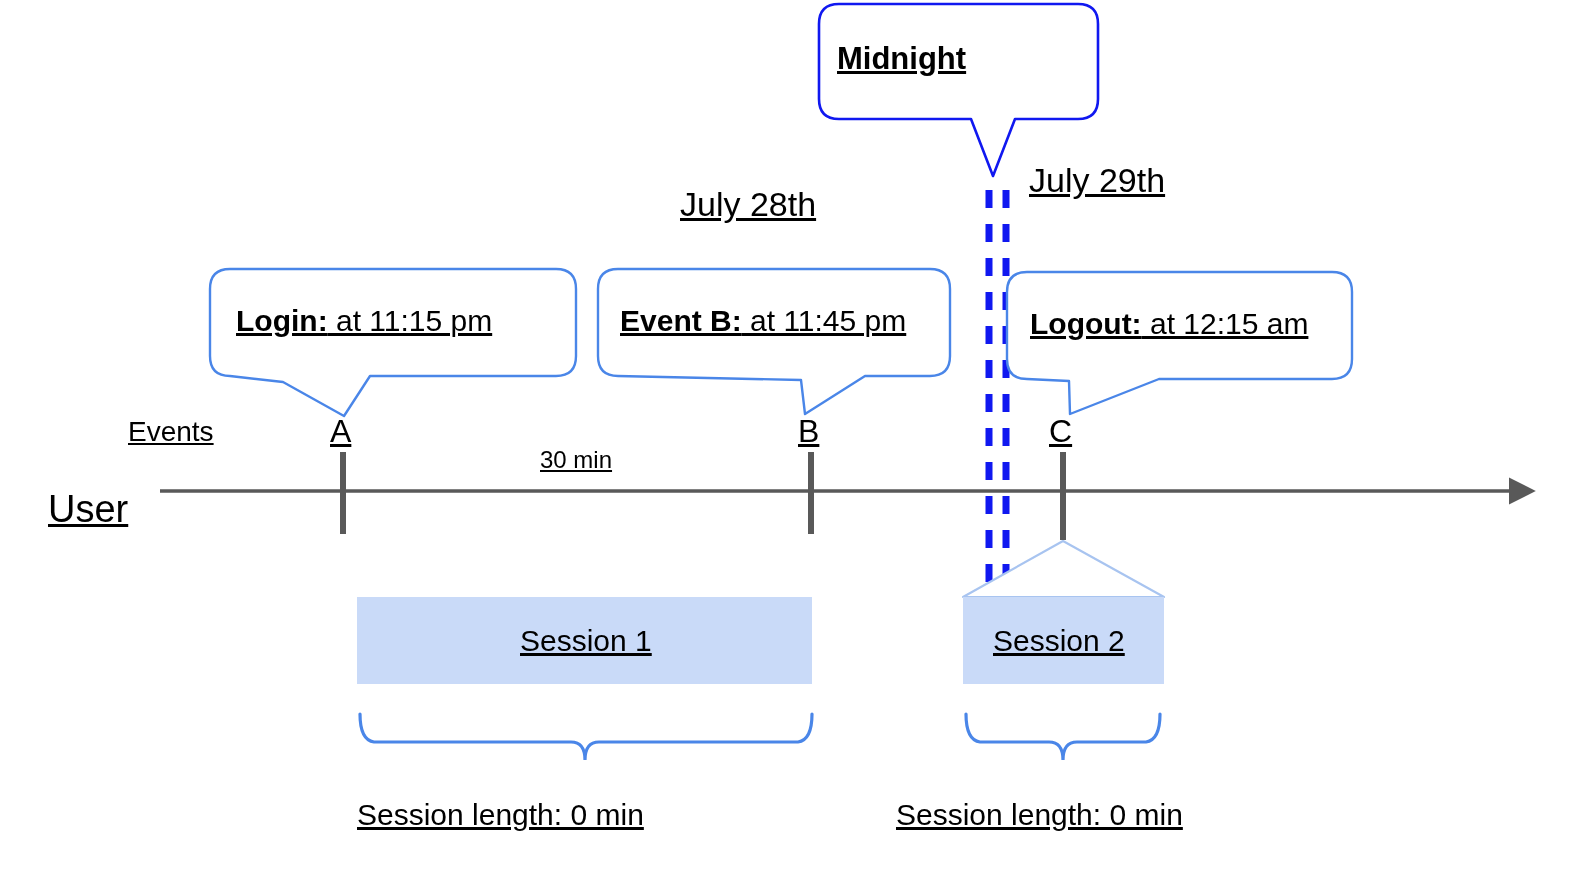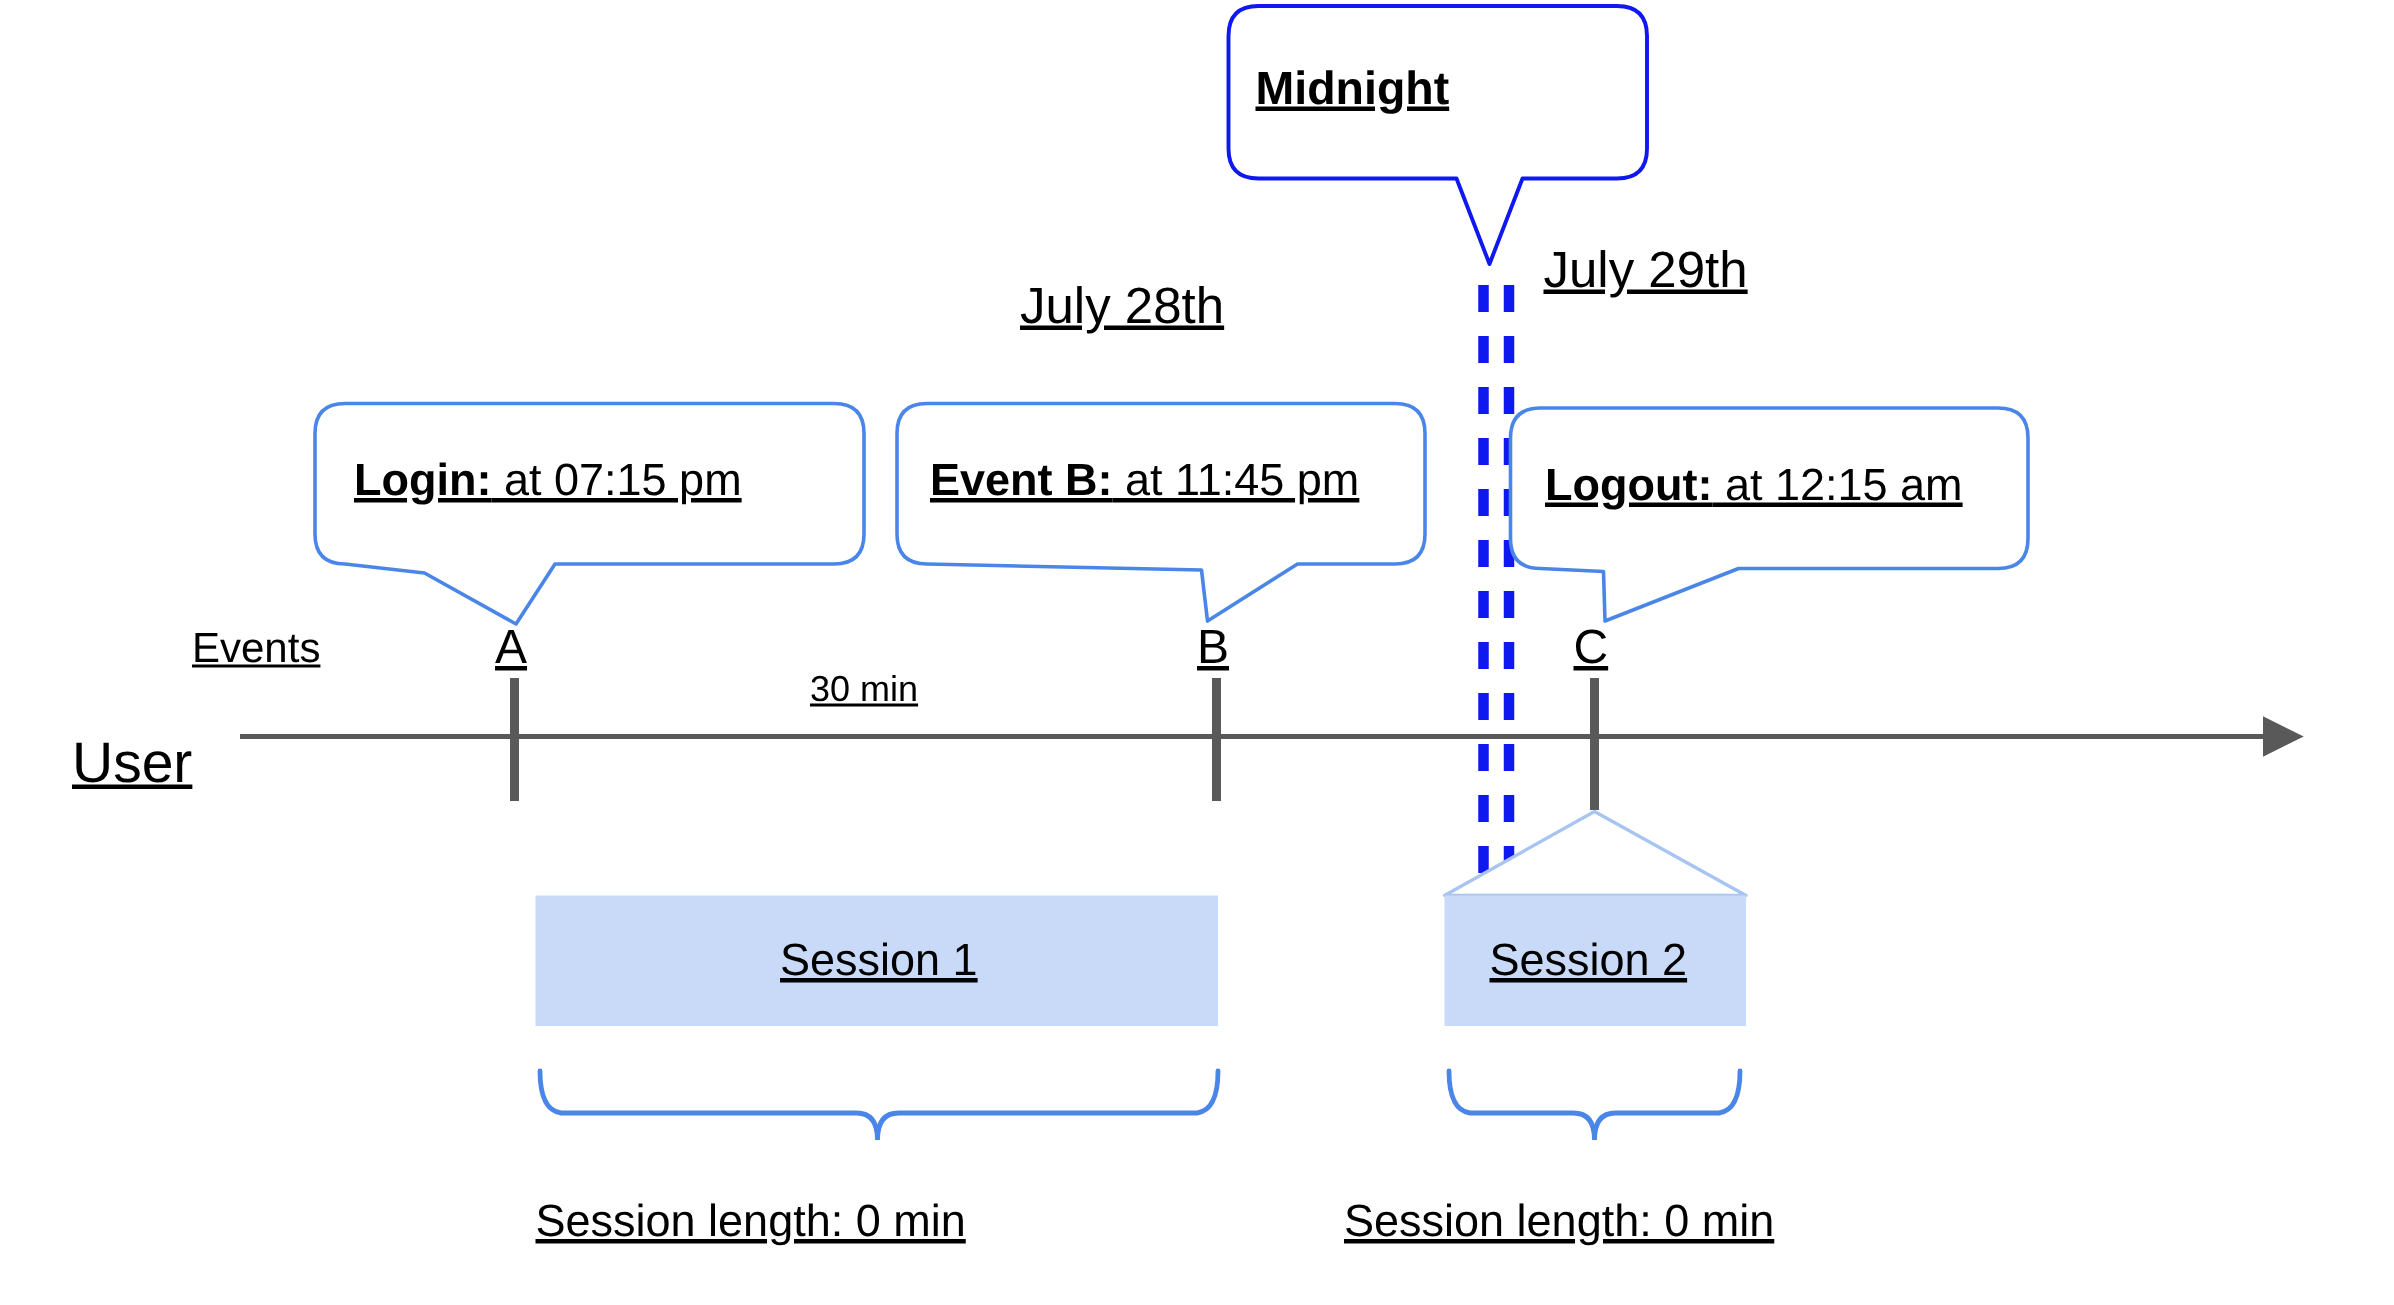--- a/index.html
+++ b/index.html
@@ -145,21 +145,21 @@
 
   </svg>
 
   <div class="txt callout-midnight-text" style="left:837px; top:43px;">Midnight</div>
 
   <div class="txt date-label" style="left:680px; top:163px;margin-top:24px;">July 28th</div>
 
   <div class="txt date-label" style="left:1029px; top:163px;">July 29th</div>
 
   <div class="txt callout-text" style="left:236px; top:306px;">
-    <span class="lead">Login:</span><span> at 07:15 pm</span>
+    <span class="lead">Login:</span><span> at 11:15 pm</span>
   </div>
 
   <div class="txt callout-text" style="left:620px; top:306px;">
     <span class="lead">Event B:</span><span> at 11:45 pm</span>
   </div>
 
   <div class="txt callout-text" style="left:1030px; top:309px;text-align:right;">
     <span class="lead">Logout:</span><span> at 12:15 am</span>
   </div>
 

